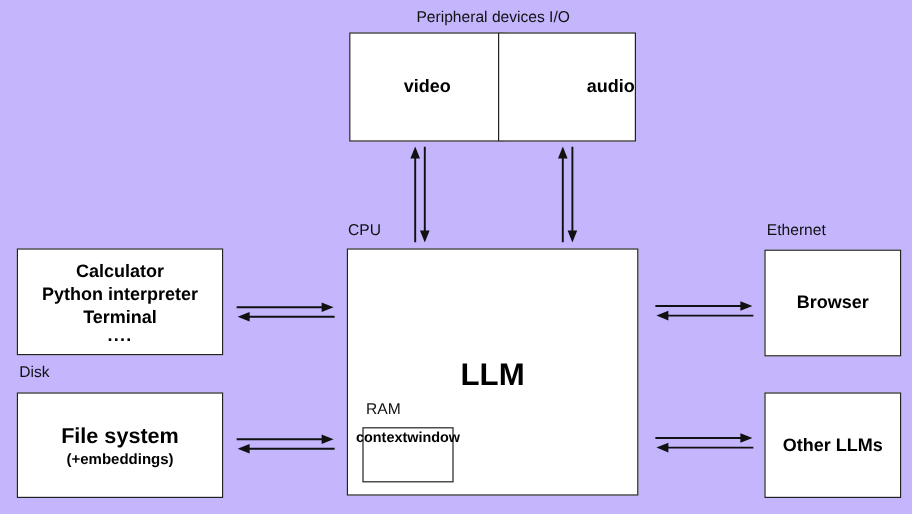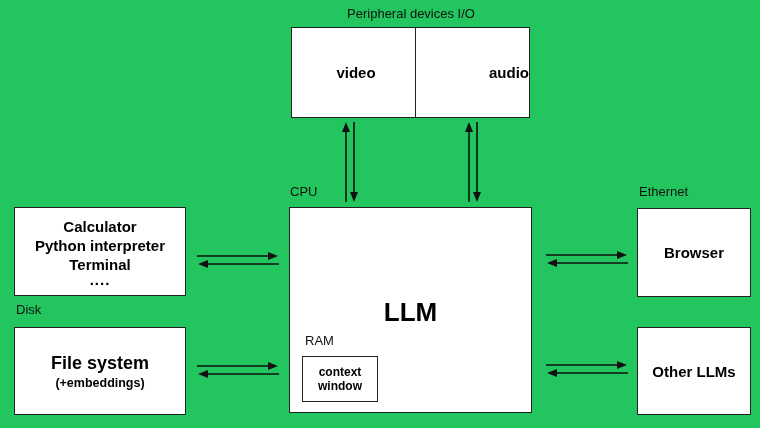--- a/index.html
+++ b/index.html
@@ -1,20 +1,20 @@
 <!DOCTYPE html>
 <html><head>
 <meta charset="utf-8">
 <style>
   html, body { margin: 0; padding: 0; background: #ffffff; }
   .canvas {
     position: relative;
     width: 760px;
     height: 428px;
-    background: #22c55e;
+    background: #c4b5fd;
     font-family: "Liberation Sans", sans-serif;
     color: #111111;
     overflow: hidden;
   }
   .box {
     position: absolute;
     border: 1.5px solid #222222;
     background: #ffffff;
     box-sizing: border-box;
     display: flex;
@@ -52,21 +52,21 @@
   .cpu-label { left: 290px; top: 183px; text-align: center; }
   .cpu-box { left: 289px; top: 207px; width: 243px; height: 206px; display: block; }
   .llm-title {
     position: absolute; left: 0; right: 0; top: 89px;
     text-align: center; font-size: 26px; font-weight: 700; color: #000;
   }
   .ram-label { position: absolute; left: 15px; top: 125px; font-size: 13px; font-weight: 400; }
   .context-box {
     position: absolute; left: 12px; top: 148px; width: 76px; height: 46px;
     border: 1.5px solid #222222; box-sizing: border-box;
-    display: flex; flex-direction: column; align-items: center; justify-content: center;
+    display: flex; align-items: flex-start; justify-content: center;
   }
   .context-box span { font-size: 12px; font-weight: 700; line-height: 14px; color: #000; }
 
   
   .ethernet-label { left: 639px; top: 183px; }
   .browser-box { left: 637px; top: 208px; width: 114px; height: 89px; }
   .otherllms-box { left: 637px; top: 327px; width: 114px; height: 88px; }
 
   
   .arrow { position: absolute; }

